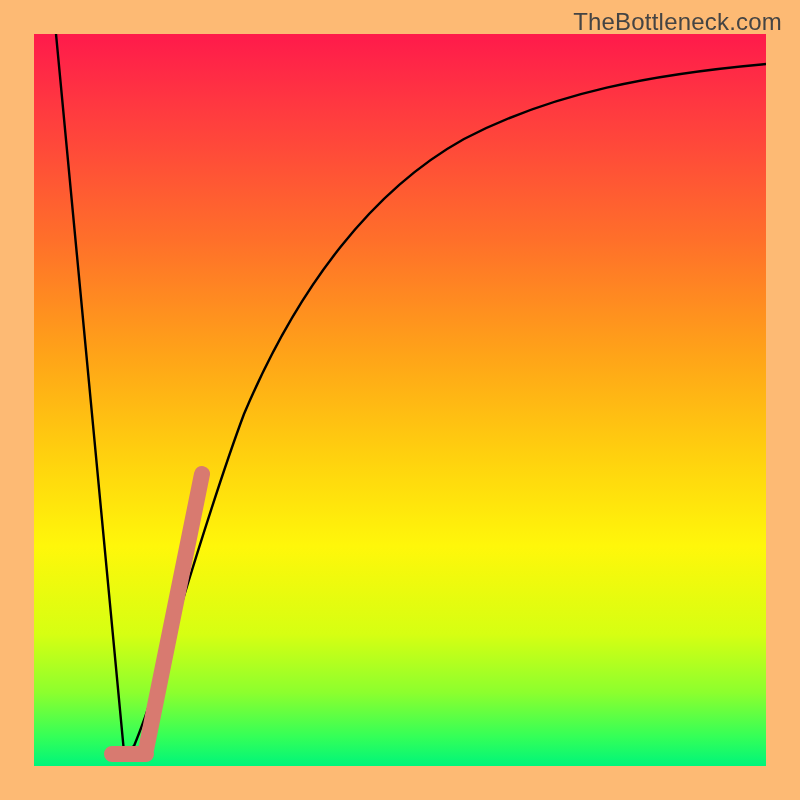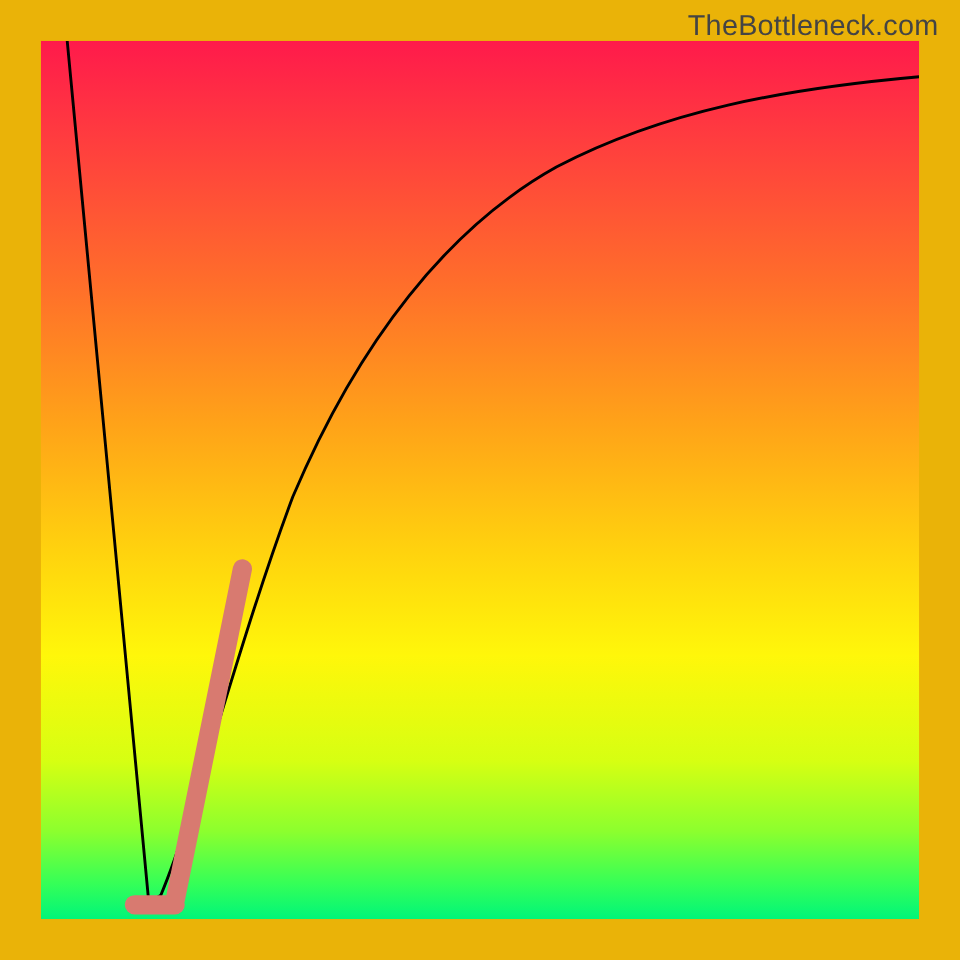--- a/index.html
+++ b/index.html
@@ -8,21 +8,21 @@
     width: 800px;
     height: 800px;
     overflow: hidden;
     background: #000;
     font-family: Arial, Helvetica, sans-serif;
   }
   .frame {
     position: relative;
     width: 800px;
     height: 800px;
-    background: #eab308;
+    background: #fdba74;
   }
   .plot {
     position: absolute;
     left: 34px;
     top: 34px;
     width: 732px;
     height: 732px;
     overflow: hidden;
   }
   .gradient {

